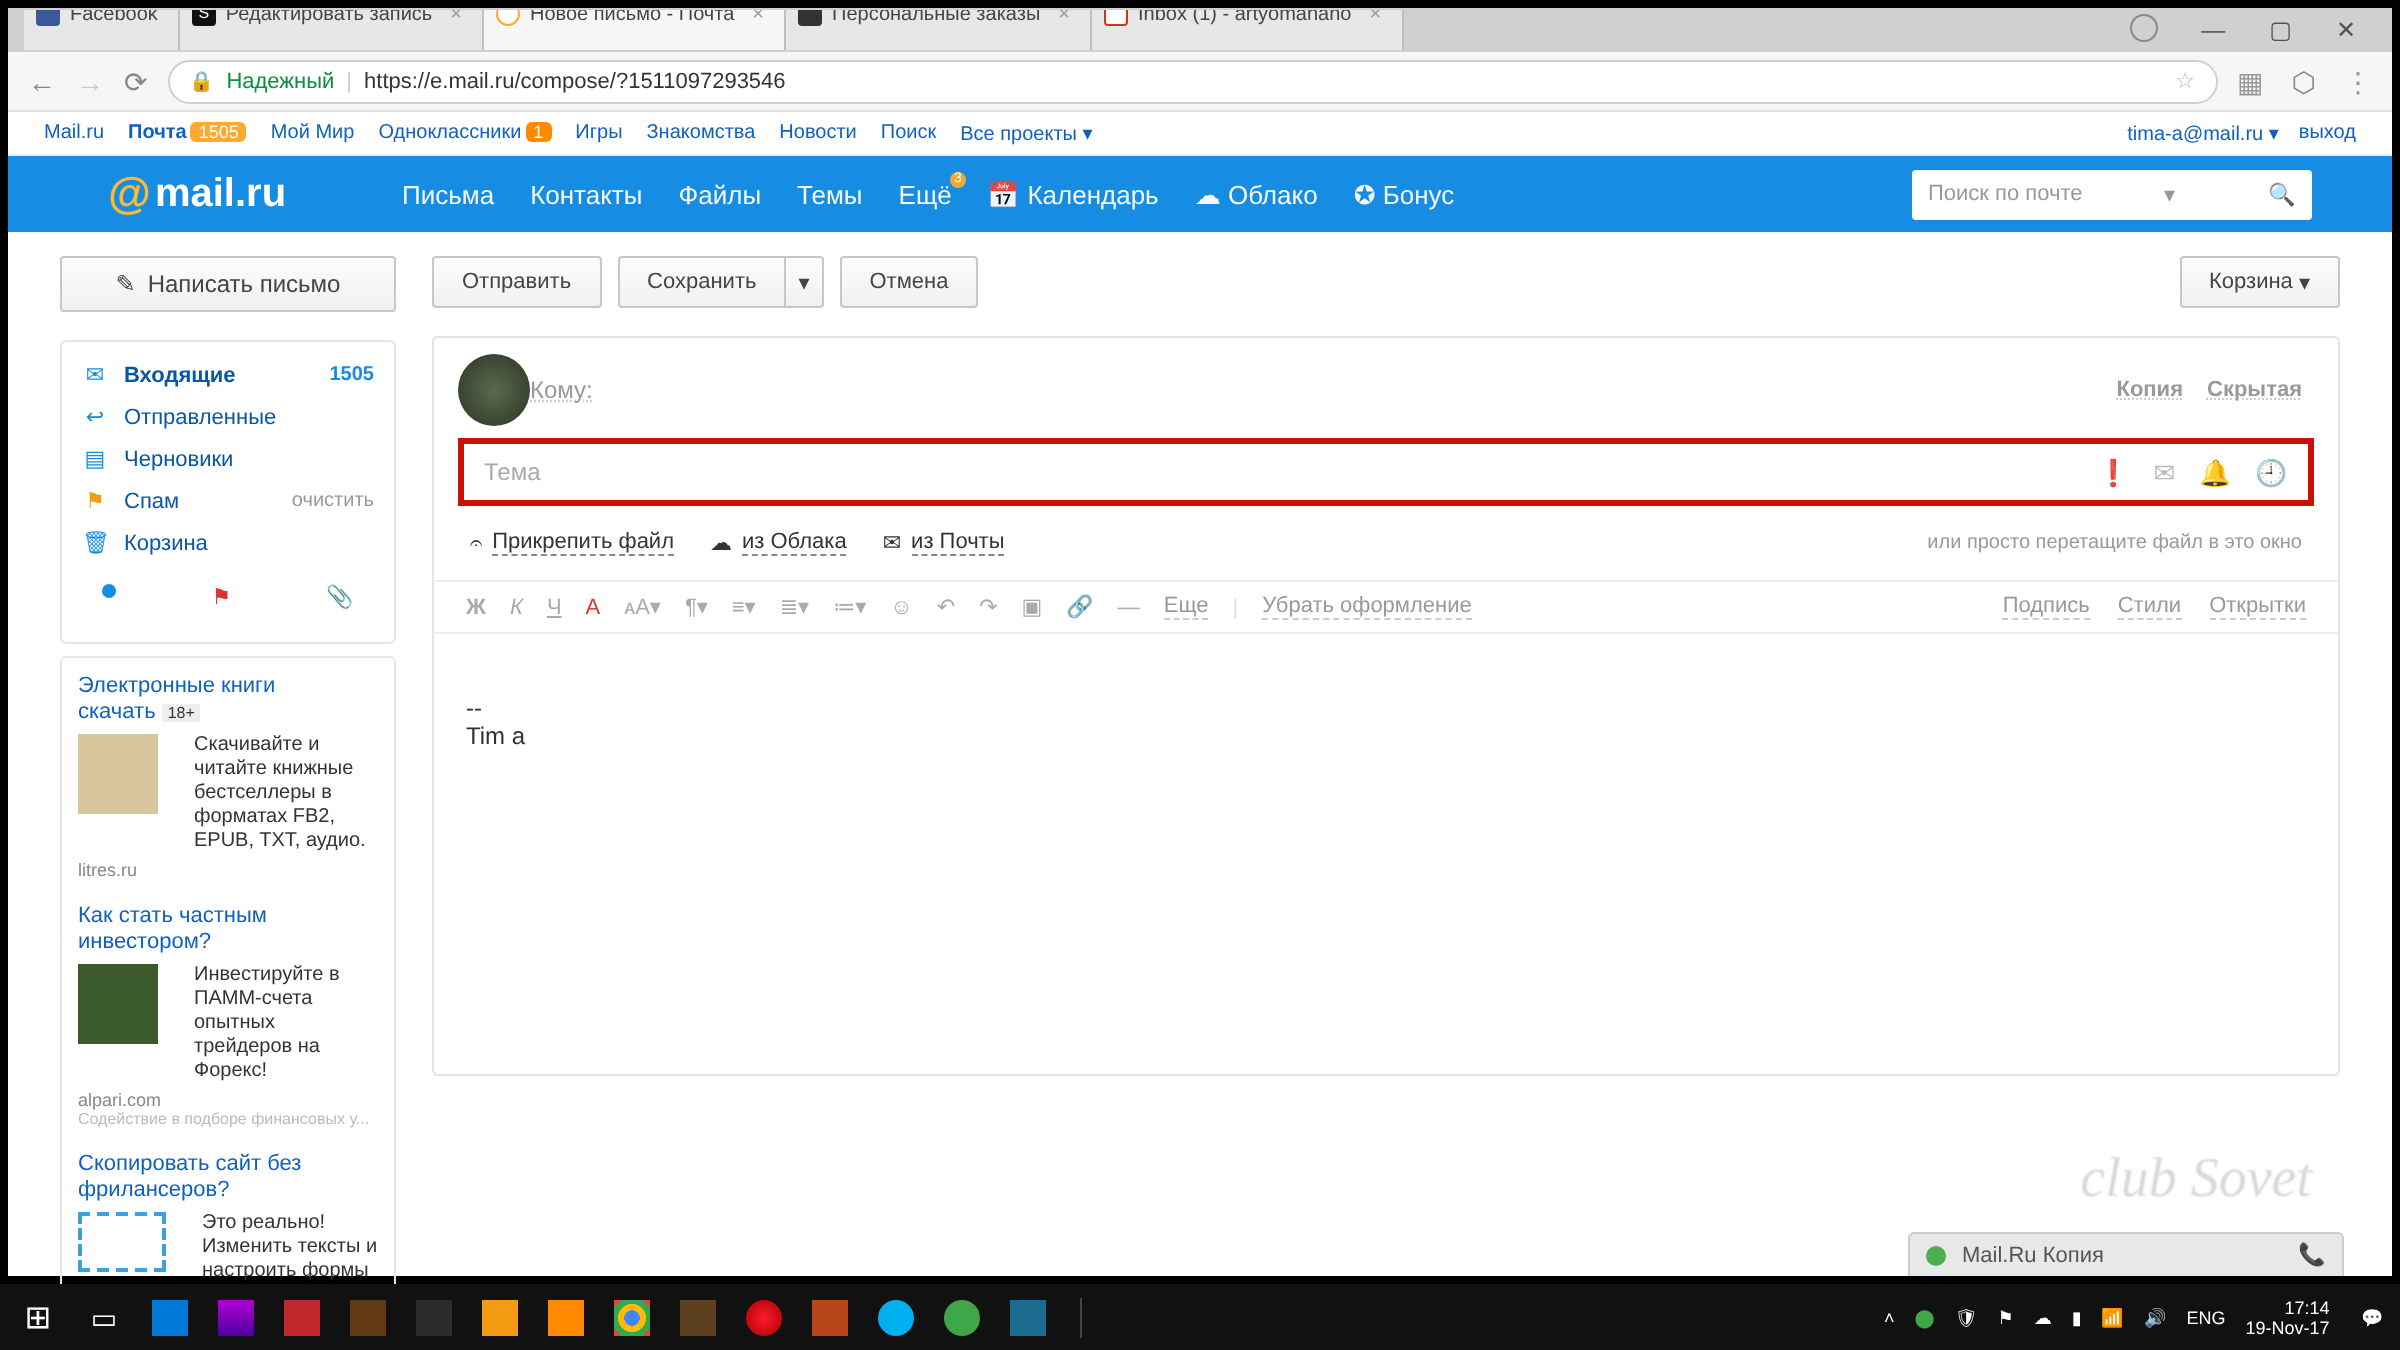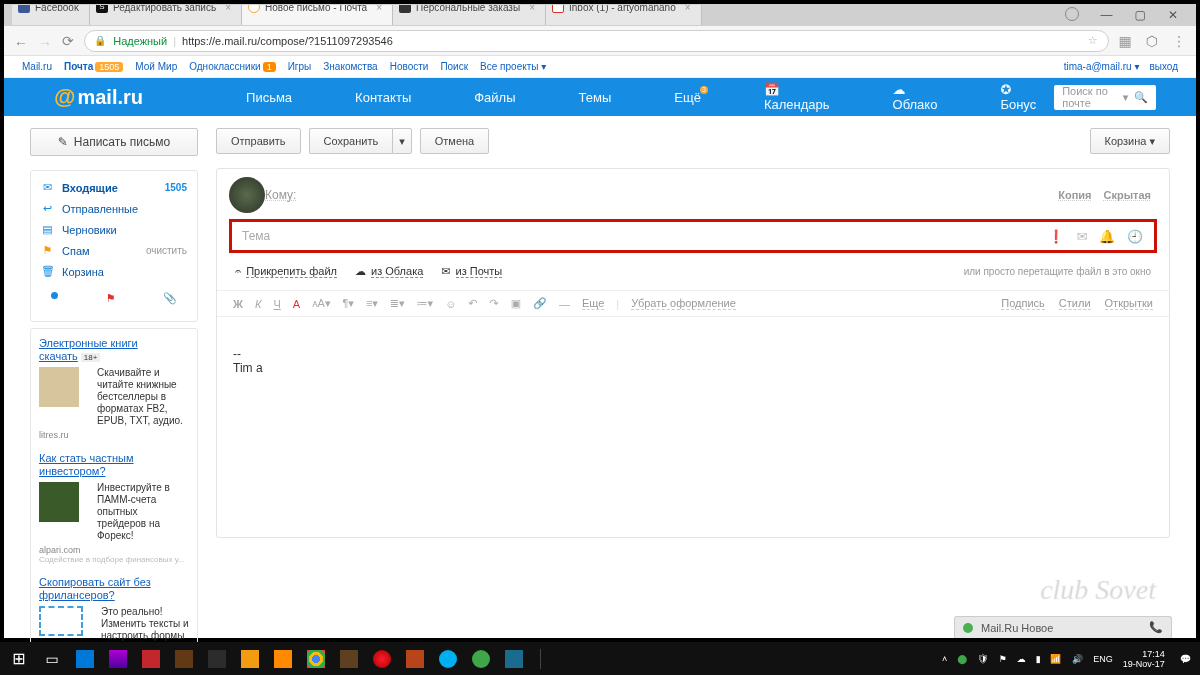--- a/index.html
+++ b/index.html
@@ -32,21 +32,21 @@
 
 .portal-bar { height:22px; background:#fff; display:flex; align-items:center; font-size:10px; color:#1060c2; padding:0 18px; gap:12px; border-bottom:1px solid #eee;}
 .portal-bar a { color:#1060c2; text-decoration:none; }
 .portal-bar .badge { background:#ffa930; color:#fff; border-radius:3px; padding:0 4px; font-size:9px; margin-left:2px;}
 .portal-bar .right { margin-left:auto; display:flex; gap:10px;}
 
 
 .mail-header { height:38px; background:#168de2; display:flex; align-items:center; padding:0 40px 0 50px; color:#fff; font-size:13px; gap:18px; }
 .mail-logo { font-size:20px; font-weight:bold; display:flex; align-items:center; gap:2px; margin-right:40px;}
 .mail-logo .at { color:#ffb92e; font-size:22px; }
-.mail-header .hitem { position:relative; opacity:.95;margin-left:45px;}
+.mail-header .hitem { position:relative; opacity:.95;}
 .mail-header .hitem .dot { position:absolute; right:-7px; top:-4px; width:8px; height:8px; background:#ffa930; border-radius:50%; font-size:7px; line-height:8px; text-align:center;}
 .mail-header .search { margin-left:auto; height:25px; width:200px; background:#fff; border-radius:2px; display:flex; align-items:center; padding:0 8px; color:#999; font-size:11px;}
 .mail-header .search .mag { margin-left:auto; color:#888;}
 
 
 .content { display:flex; height:calc(100% - 112px); }
 
 
 .leftcol { width:202px; padding:12px 8px 0 26px; font-size:11px; color:#333;}
 .compose-btn { height:28px; border:1px solid #c7c7c7; border-radius:2px; background:linear-gradient(#fdfdfd,#f0f0f0); display:flex; align-items:center; justify-content:center; gap:6px; font-size:12px; color:#444; margin-bottom:14px;}
@@ -55,21 +55,21 @@
 .folder .ico { width:13px; text-align:center; color:#168de2; font-size:11px;}
 .folder .count { margin-left:auto; color:#168de2; font-weight:bold; font-size:10px;}
 .folder .clear-link { margin-left:auto; color:#999; font-size:10px;}
 .mini-icons { display:flex; justify-content:space-between; padding:10px 20px; color:#999;}
 .mini-icons .dot-blue { width:7px;height:7px;background:#168de2;border-radius:50%;display:inline-block;}
 .mini-icons .flag { color:#d33;}
 .mini-icons .clip { color:#999;}
 
 .ads { border:1px solid #e6e6e6; border-radius:3px; padding:8px; margin-top:6px;}
 .ad-item { margin-bottom:12px; font-size:10px;}
-.ad-title { color:#1060c2; text-decoration:underline; font-size:11px; line-height:13px;}
+.ad-title { color:#1060c2; font-size:11px; line-height:13px;}
 .ad-age { font-size:8px; background:#eee; padding:0 3px; margin-left:3px;}
 .ad-body { display:flex; gap:18px; margin-top:4px;}
 .ad-img { width:40px; height:40px; background:#d7c59e; flex-shrink:0;}
 .ad-img.green { background:#3a5a2a;}
 .ad-img.sheep { background:#fff; border:2px dashed #3fa0e0; position:relative; width:44px; height:30px;}
 .ad-text { color:#333; line-height:12px; }
 .ad-domain { color:#888; font-size:9px; margin-top:3px;}
 .ad-disclaim { color:#bbb; font-size:8px;}
 
 
@@ -342,21 +342,21 @@
         <div class="body-area">
           <div>--</div>
           <div>Tim a</div>
         </div>
       </div>
     </div>
   </div>
 
   <div class="agent-bar">
     <span class="g"></span>
-    <span>Mail.Ru Новое</span>
+    <span>Mail.Ru Копия</span>
     <span class="phone">📞</span>
   </div>
   <div class="watermark"></div>
 </div>
 
 <div class="taskbar">
   <div class="tb-ico win">⊞</div>
   <div class="tb-ico">▭</div>
   <div class="tb-ico">
       <span class="tb-sq" style="background:#0078d7"></span>

